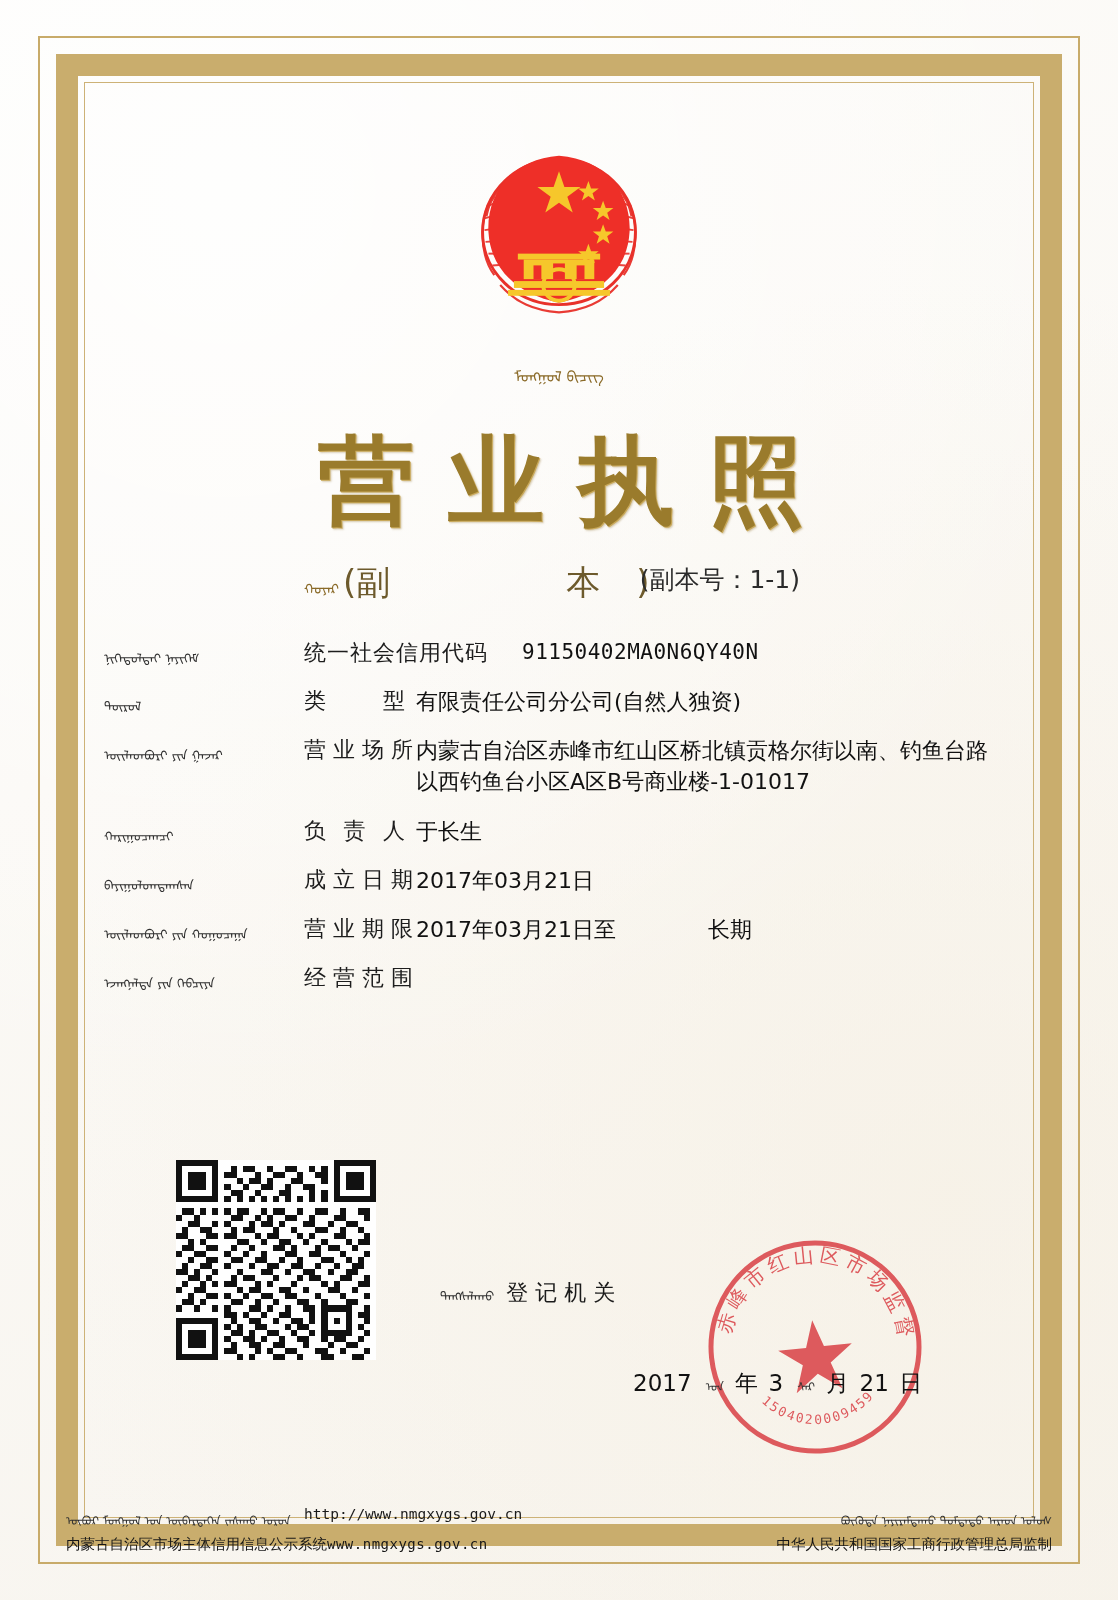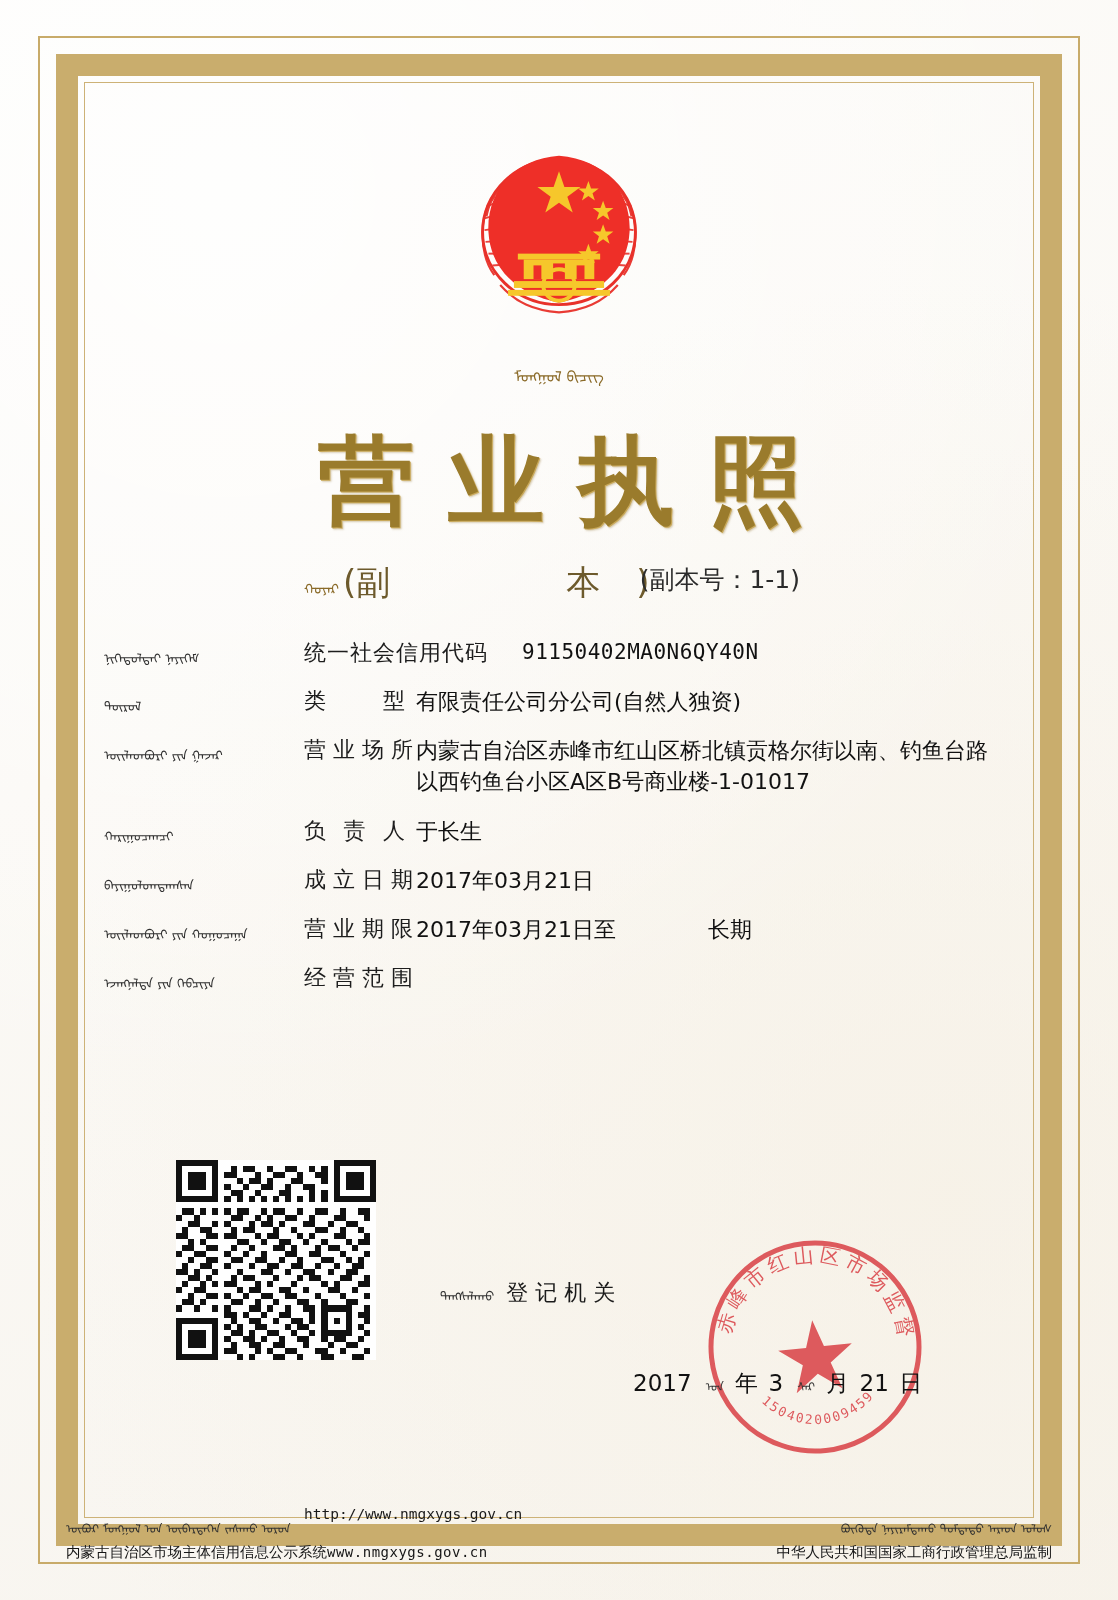--- a/index.html
+++ b/index.html
@@ -272,21 +272,21 @@
   
   #footer {
     position: absolute;
     left: 56px;
     right: 56px;
     bottom: 34px;
     height: 62px;
   }
   .footer-col {
     position: absolute;
-    top: 12px;
+    top: 4px;
     font-family: "DejaVu Sans", sans-serif;
   }
   .footer-left { left: 10px; }
   .footer-right { right: 10px; text-align: right; }
   .footer-mn {
     font-size: 12px;
     color: #2f2f2f;
     letter-spacing: 9px;
     white-space: nowrap;
   }

